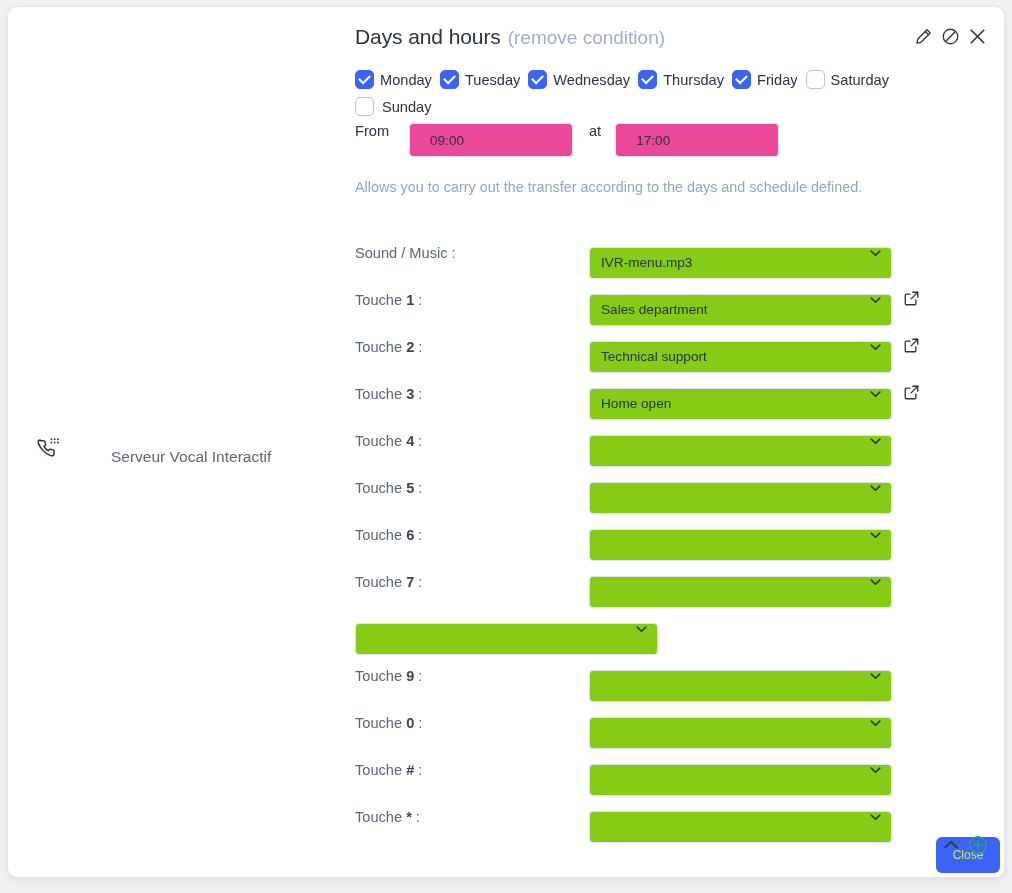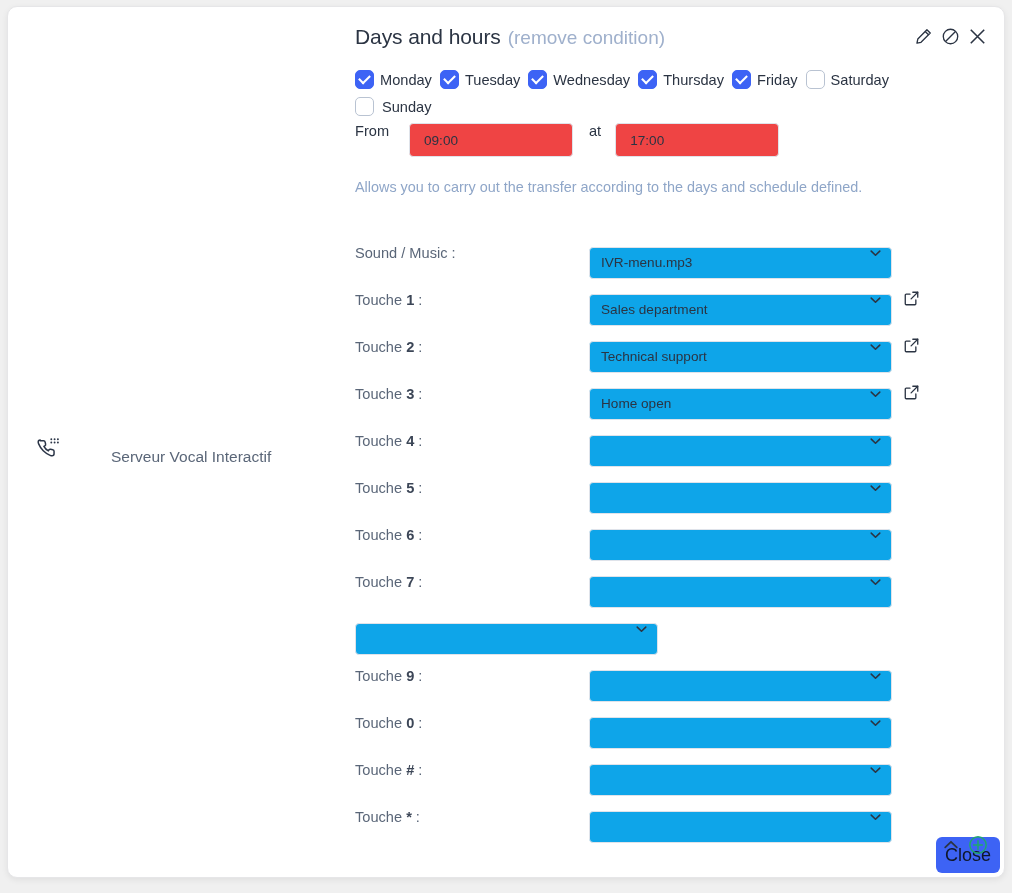--- a/index.html
+++ b/index.html
@@ -114,25 +114,25 @@
     left: 14px; top: 116px;
     display: flex; align-items: flex-start;
   }
   #from-label, #at-label { font-size: 14.6px; color: #2b3443; }
   #from-label { width: 54px; }
   #at-label { margin: 0 14px 0 16px; }
   .txtfield {
     width: 164px; height: 34px;
     border: 1px solid #dfe3ea;
     border-radius: 4px;
-    background: #ef4444;
+    background: #ec4899;
     font-family: "Liberation Sans", sans-serif;
     font-size: 13.6px;
     color: #2b3443;
-    padding: 0 14px;
+    padding: 0 20px;
     outline: none;
   }
   #hint {
     position: absolute;
     left: 14px; top: 172px;
     font-size: 14.4px;
     color: #8fa6c8;
   }
   
   #form {
@@ -150,21 +150,21 @@
     width: 234px;
     font-size: 14.6px;
     color: #5a6678;
     flex: none;
   }
   .flabel b { color: #3c4657; font-weight: bold; }
   .sel {
     width: 303px; height: 32px;
     border: 1px solid #dfe3ea;
     border-radius: 4px;
-    background: #0ea5e9;
+    background: #84cc16;
     font-family: "Liberation Sans", sans-serif;
     font-size: 13.6px;
     color: #2b3443;
     padding: 0 10px 0 11px;
     appearance: none;
     -webkit-appearance: none;
     outline: none;
     cursor: pointer;
     margin-top: 20px;
   }
@@ -185,25 +185,25 @@
     color: #2b3443;
     cursor: pointer;
     margin-bottom: 2px;
   }
   
   #close-btn {
     position: absolute;
     left: 595px; top: 830px;
     width: 64px; height: 36px;
     background: #3d63f5;
-    color: #0f172a;
+    color: #bef264;
     border: none;
     border-radius: 6px;
     font-family: "Liberation Sans", sans-serif;
-    font-size: 18px;
+    font-size: 12px;
     cursor: pointer;
   }
   #footer-tools {
     position: absolute;
     right: 16px; bottom: 22px;
     display: flex; align-items: center; gap: 7px;
   }
   #collapse-icon { display: flex; color: #2b3443; cursor: pointer; }
   #add-icon { display: flex; color: #1faa6a; cursor: pointer; }
 </style>

